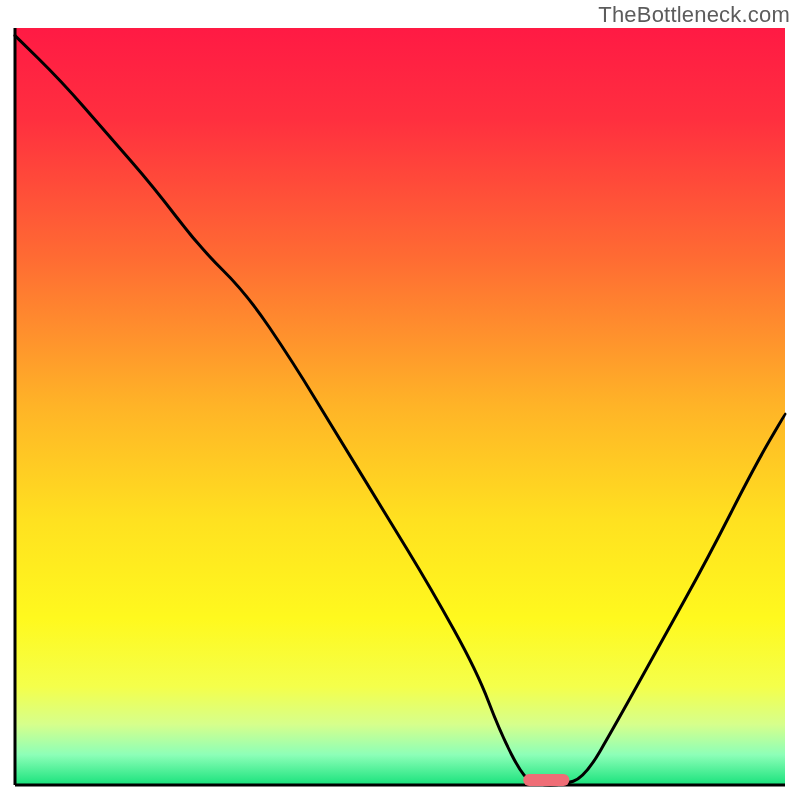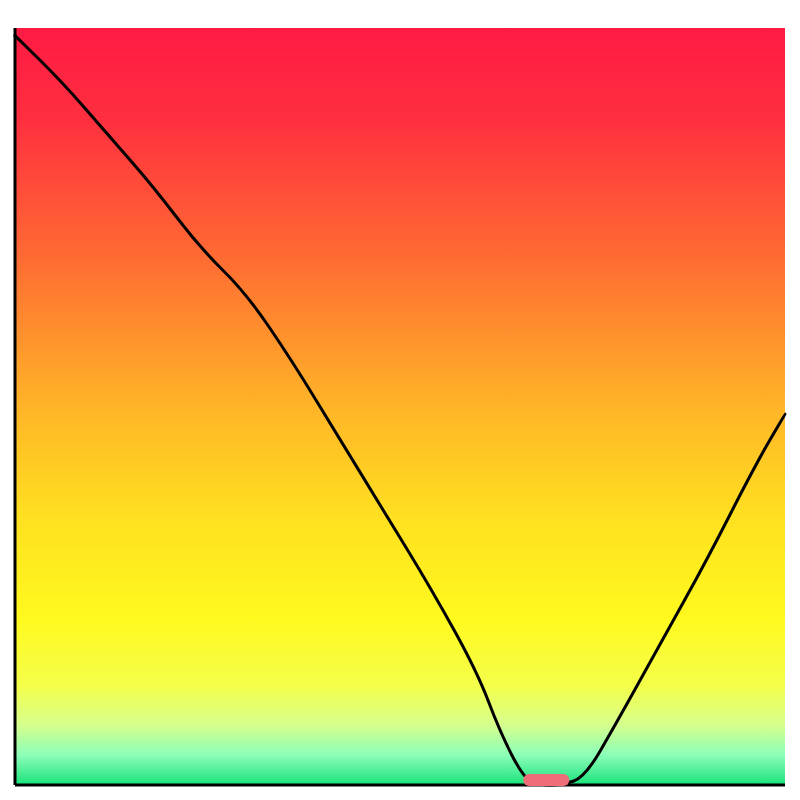--- a/index.html
+++ b/index.html
@@ -32,20 +32,21 @@
     top: 0;
     width: 800px;
     height: 800px;
   }
 </style>
 </head>
 <body>
 
 <div class="stage">
 
+  <div class="watermark">TheBottleneck.com</div>
 
   <svg class="plot" viewBox="0 0 800 800">
     <defs>
       <linearGradient id="bg-grad" x1="0" y1="0" x2="0" y2="1">
 
       <stop offset="0%" stop-color="#ff1a44"></stop>
           <stop offset="12%" stop-color="#ff2f3f"></stop>
           <stop offset="30%" stop-color="#ff6a33"></stop>
           <stop offset="50%" stop-color="#ffb427"></stop>
           <stop offset="65%" stop-color="#ffe120"></stop>

